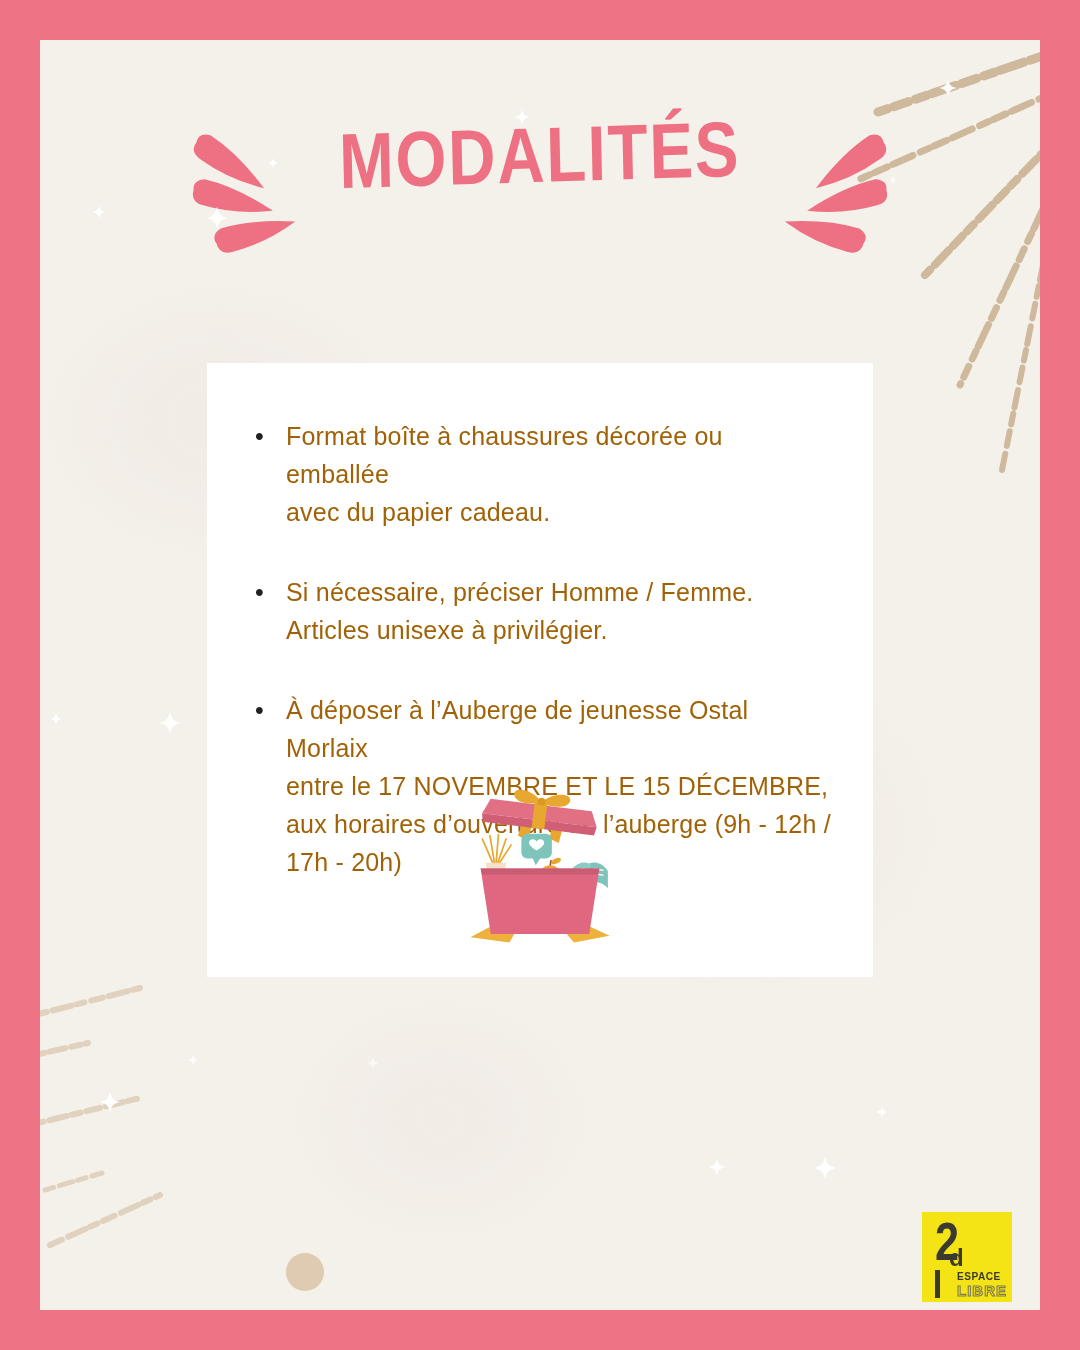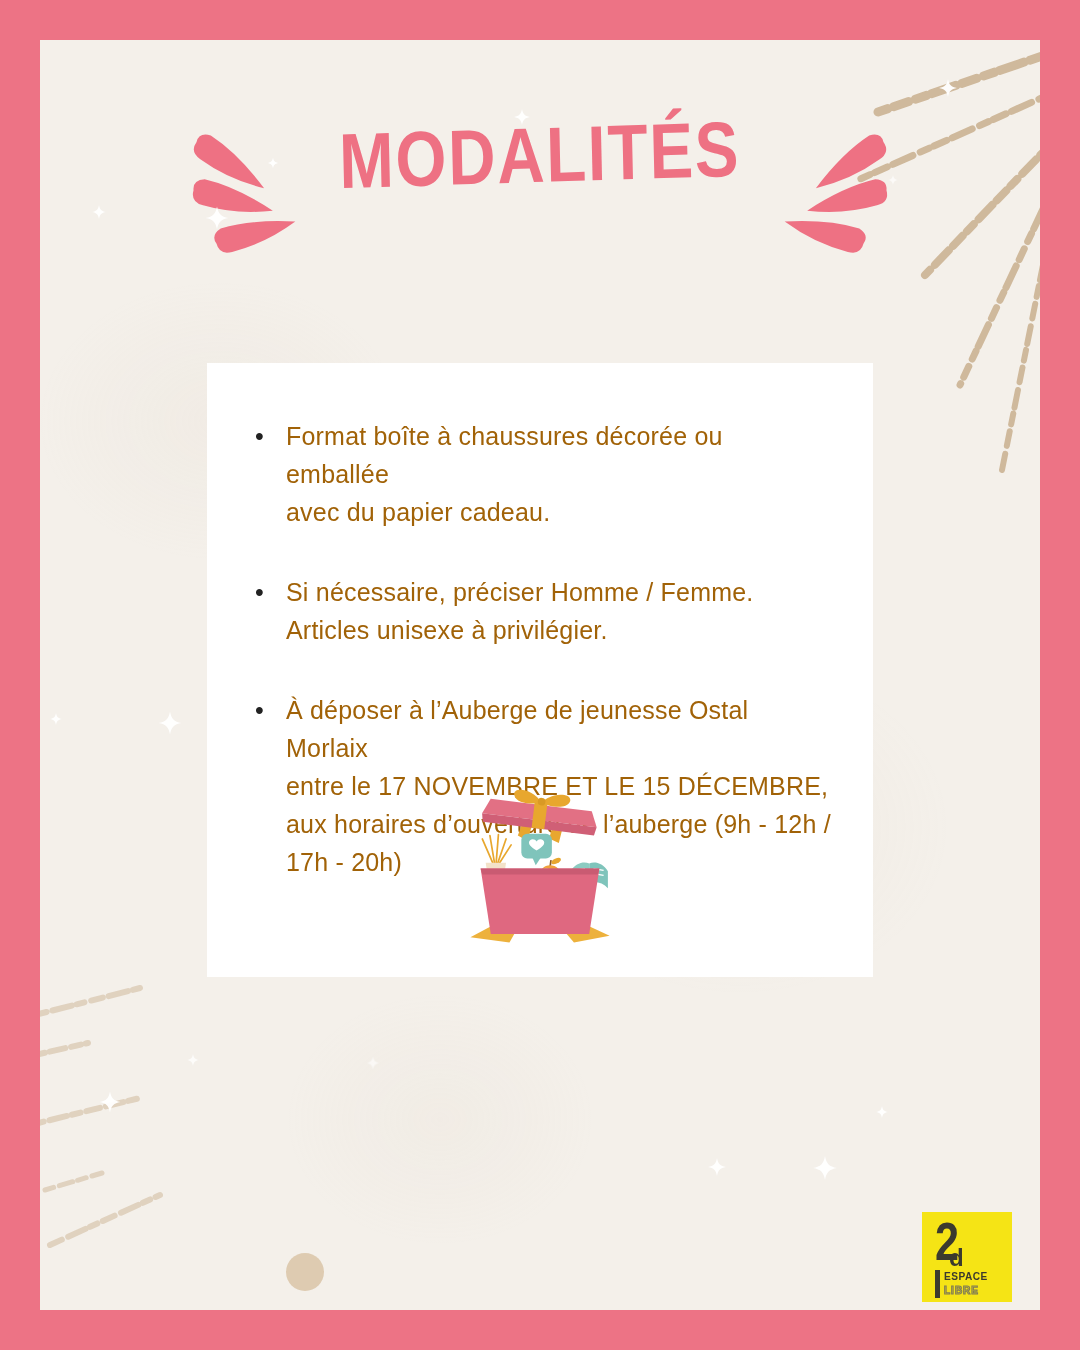--- a/index.html
+++ b/index.html
@@ -28,24 +28,24 @@
   .gift-wrap{position:absolute;left:50%;top:425px;transform:translateX(-50%);width:170px;height:165px;}
 
   .footer-block{position:absolute;left:0;top:1021px;width:100%;text-align:center;z-index:3;}
   .footer-text{font-size:33px;line-height:43px;font-weight:700;color:#141414;white-space:pre-line;
     letter-spacing:-.2px;font-family:"Liberation Sans",sans-serif;}
 
   .logo-box{position:absolute;left:882px;top:1172px;width:90px;height:90px;background:#F5E415;z-index:4;}
   .logo-2{position:absolute;left:13px;top:2px;font-size:54px;font-weight:700;color:#3B3A2E;line-height:1;
     transform:scaleX(.8);transform-origin:left top;}
   .logo-d{position:absolute;left:27px;top:32px;font-size:24px;font-weight:700;color:#3B3A2E;}
-  .logo-words{position:absolute;left:13px;top:58px;border-left:5px solid #3B3A2E;padding-left:4px;}
+  .logo-words{position:absolute;left:13px;top:58px;border-left:5px solid #3B3A2E;padding-left:17px;}
   .logo-word1{font-size:11px;font-weight:700;color:#3B3A2E;letter-spacing:.5px;line-height:13px;
     transform:scaleX(.92);transform-origin:left;}
-  .logo-word2{font-size:10px;font-weight:700;letter-spacing:1px;line-height:15px;color:rgba(0,0,0,0);
+  .logo-word2{font-size:15px;font-weight:700;letter-spacing:1px;line-height:15px;color:rgba(0,0,0,0);
     -webkit-text-stroke:1.1px #827D53;}
 </style>
 </head>
 <body>
 
 <div class="poster">
   <div class="inner">
 
     <svg class="deco-layer" viewBox="0 0 1000 1270">
       <defs>

